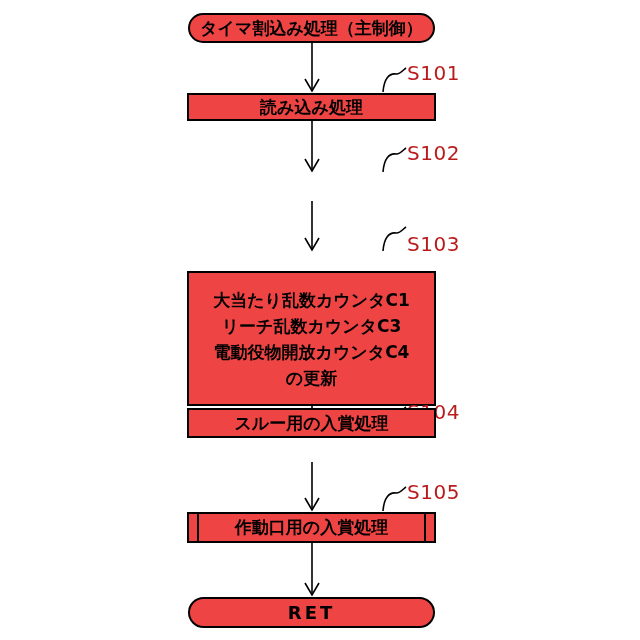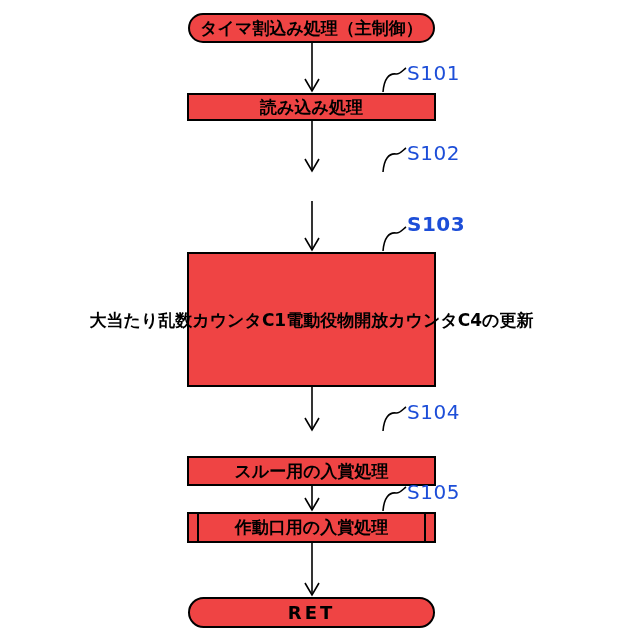--- a/index.html
+++ b/index.html
@@ -37,39 +37,40 @@
     font-weight: bold;
     font-size: 17px;
     white-space: nowrap;
   }
   .terminal {
     left: 188px;
     width: 247px;
     border-radius: 16px;
   }
   .process-multi {
-    flex-direction: row;
+    flex-direction: column;
     line-height: 26px;
+    margin-top: 19px;
   }
   .predefined .bar {
     position: absolute;
     top: 0;
     bottom: 0;
     width: 2px;
     background: #000000;
   }
   .predefined .bar.left  { left: 8px; }
   .predefined .bar.right { right: 8px; }
   .step-label {
     position: absolute;
     left: 407px;
     font-size: 20px;
     font-weight: normal;
     letter-spacing: 0.5px;
-    color: #1d4ed8;
+    color: #b91c1c;
     text-align: right;
   }
   .ret-text { letter-spacing: 3px; font-size: 18px; }
   .fit-text { font-size: 16px; }
 </style>
 </head>
 <body>
 
 <div class="canvas">
 
@@ -111,29 +112,30 @@
     <span>タイマ割込み処理（主制御）</span>
   </div>
 
   <div class="step-label" style="top:61px;">S101</div>
   <div class="node" style="top:93px; height:28px;text-align:center;">
     <span>読み込み処理</span>
   </div>
 
   <div class="step-label" style="top:141px;">S102</div>
 
-  <div class="step-label" style="top:212px;font-weight:bold;">S103</div>
+  <div class="step-label" style="top:232px;">S103</div>
   <div class="node process-multi" style="top:252px; height:135px;">
     <div>大当たり乱数カウンタC1</div>
+    <div>リーチ乱数カウンタC3</div>
     <div>電動役物開放カウンタC4</div>
     <div>の更新</div>
   </div>
 
   <div class="step-label" style="top:400px;">S104</div>
-  <div class="node" style="top:456px; height:30px;">
+  <div class="node" style="top:408px; height:30px;">
     <span>スルー用の入賞処理</span>
   </div>
 
   <div class="step-label" style="top:480px;">S105</div>
   <div class="node predefined" style="top:512px; height:31px;">
     <div class="bar left"></div>
     <div class="bar right"></div>
     <span>作動口用の入賞処理</span>
   </div>
 

